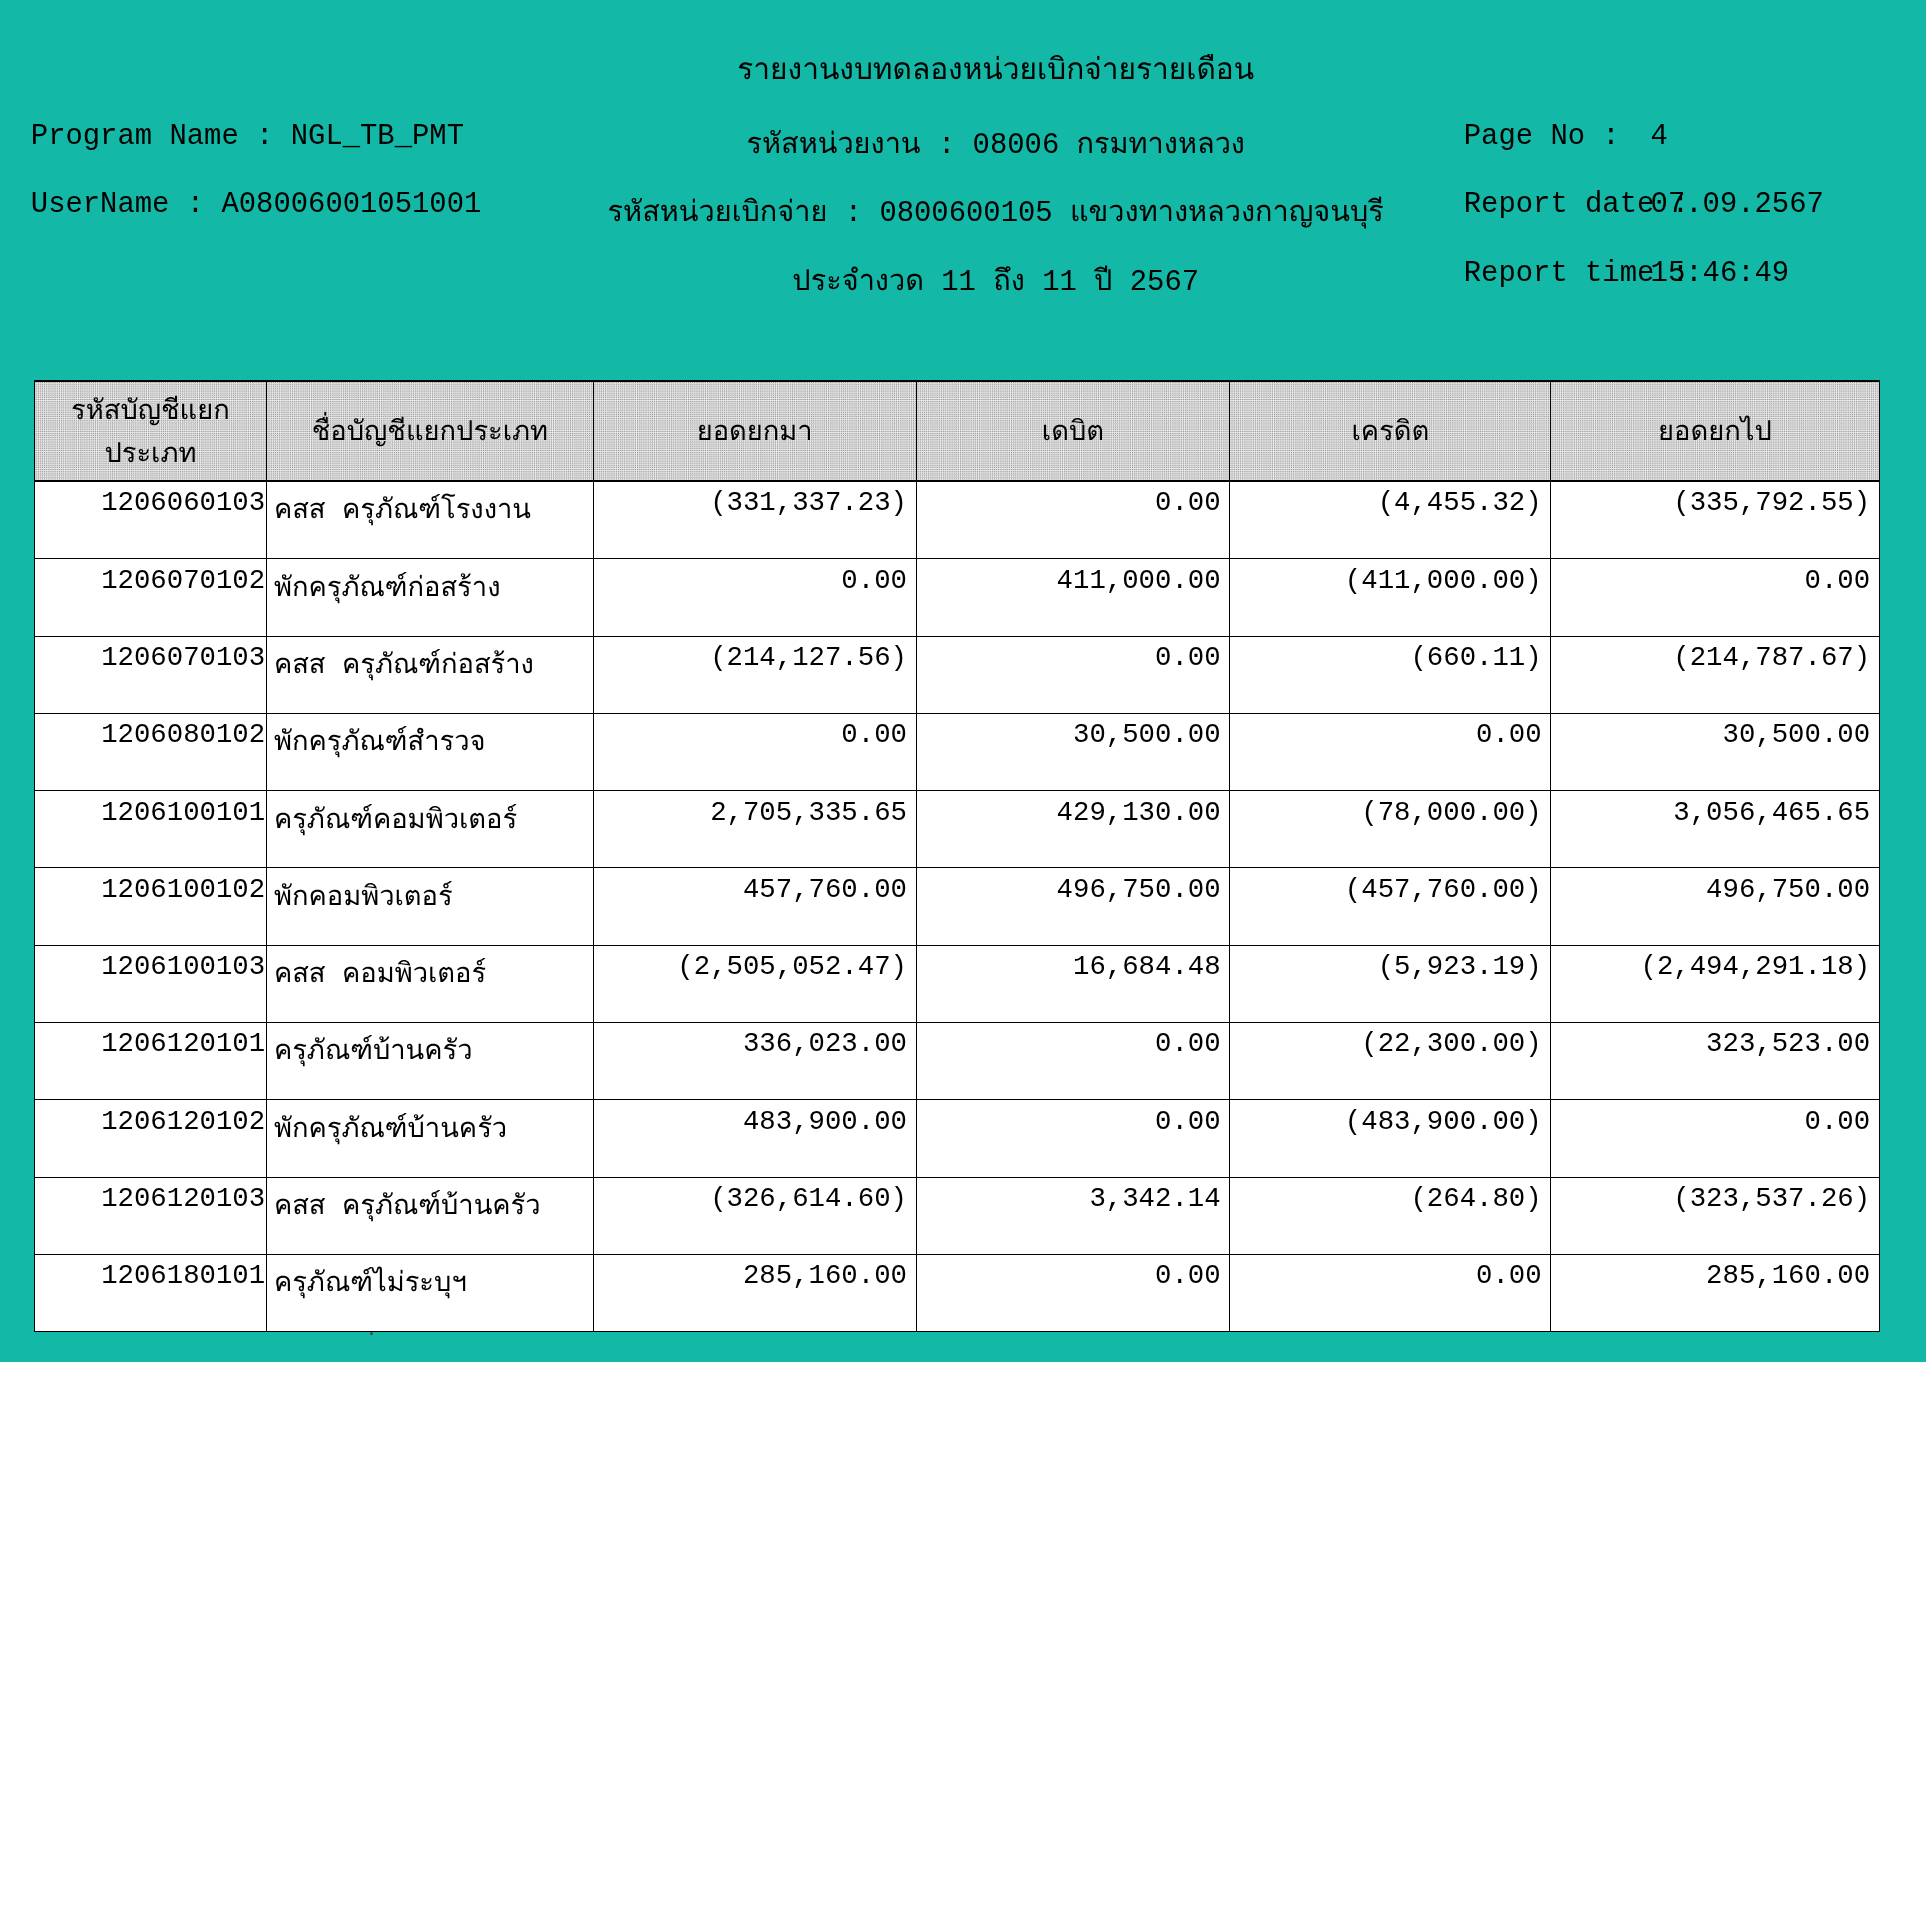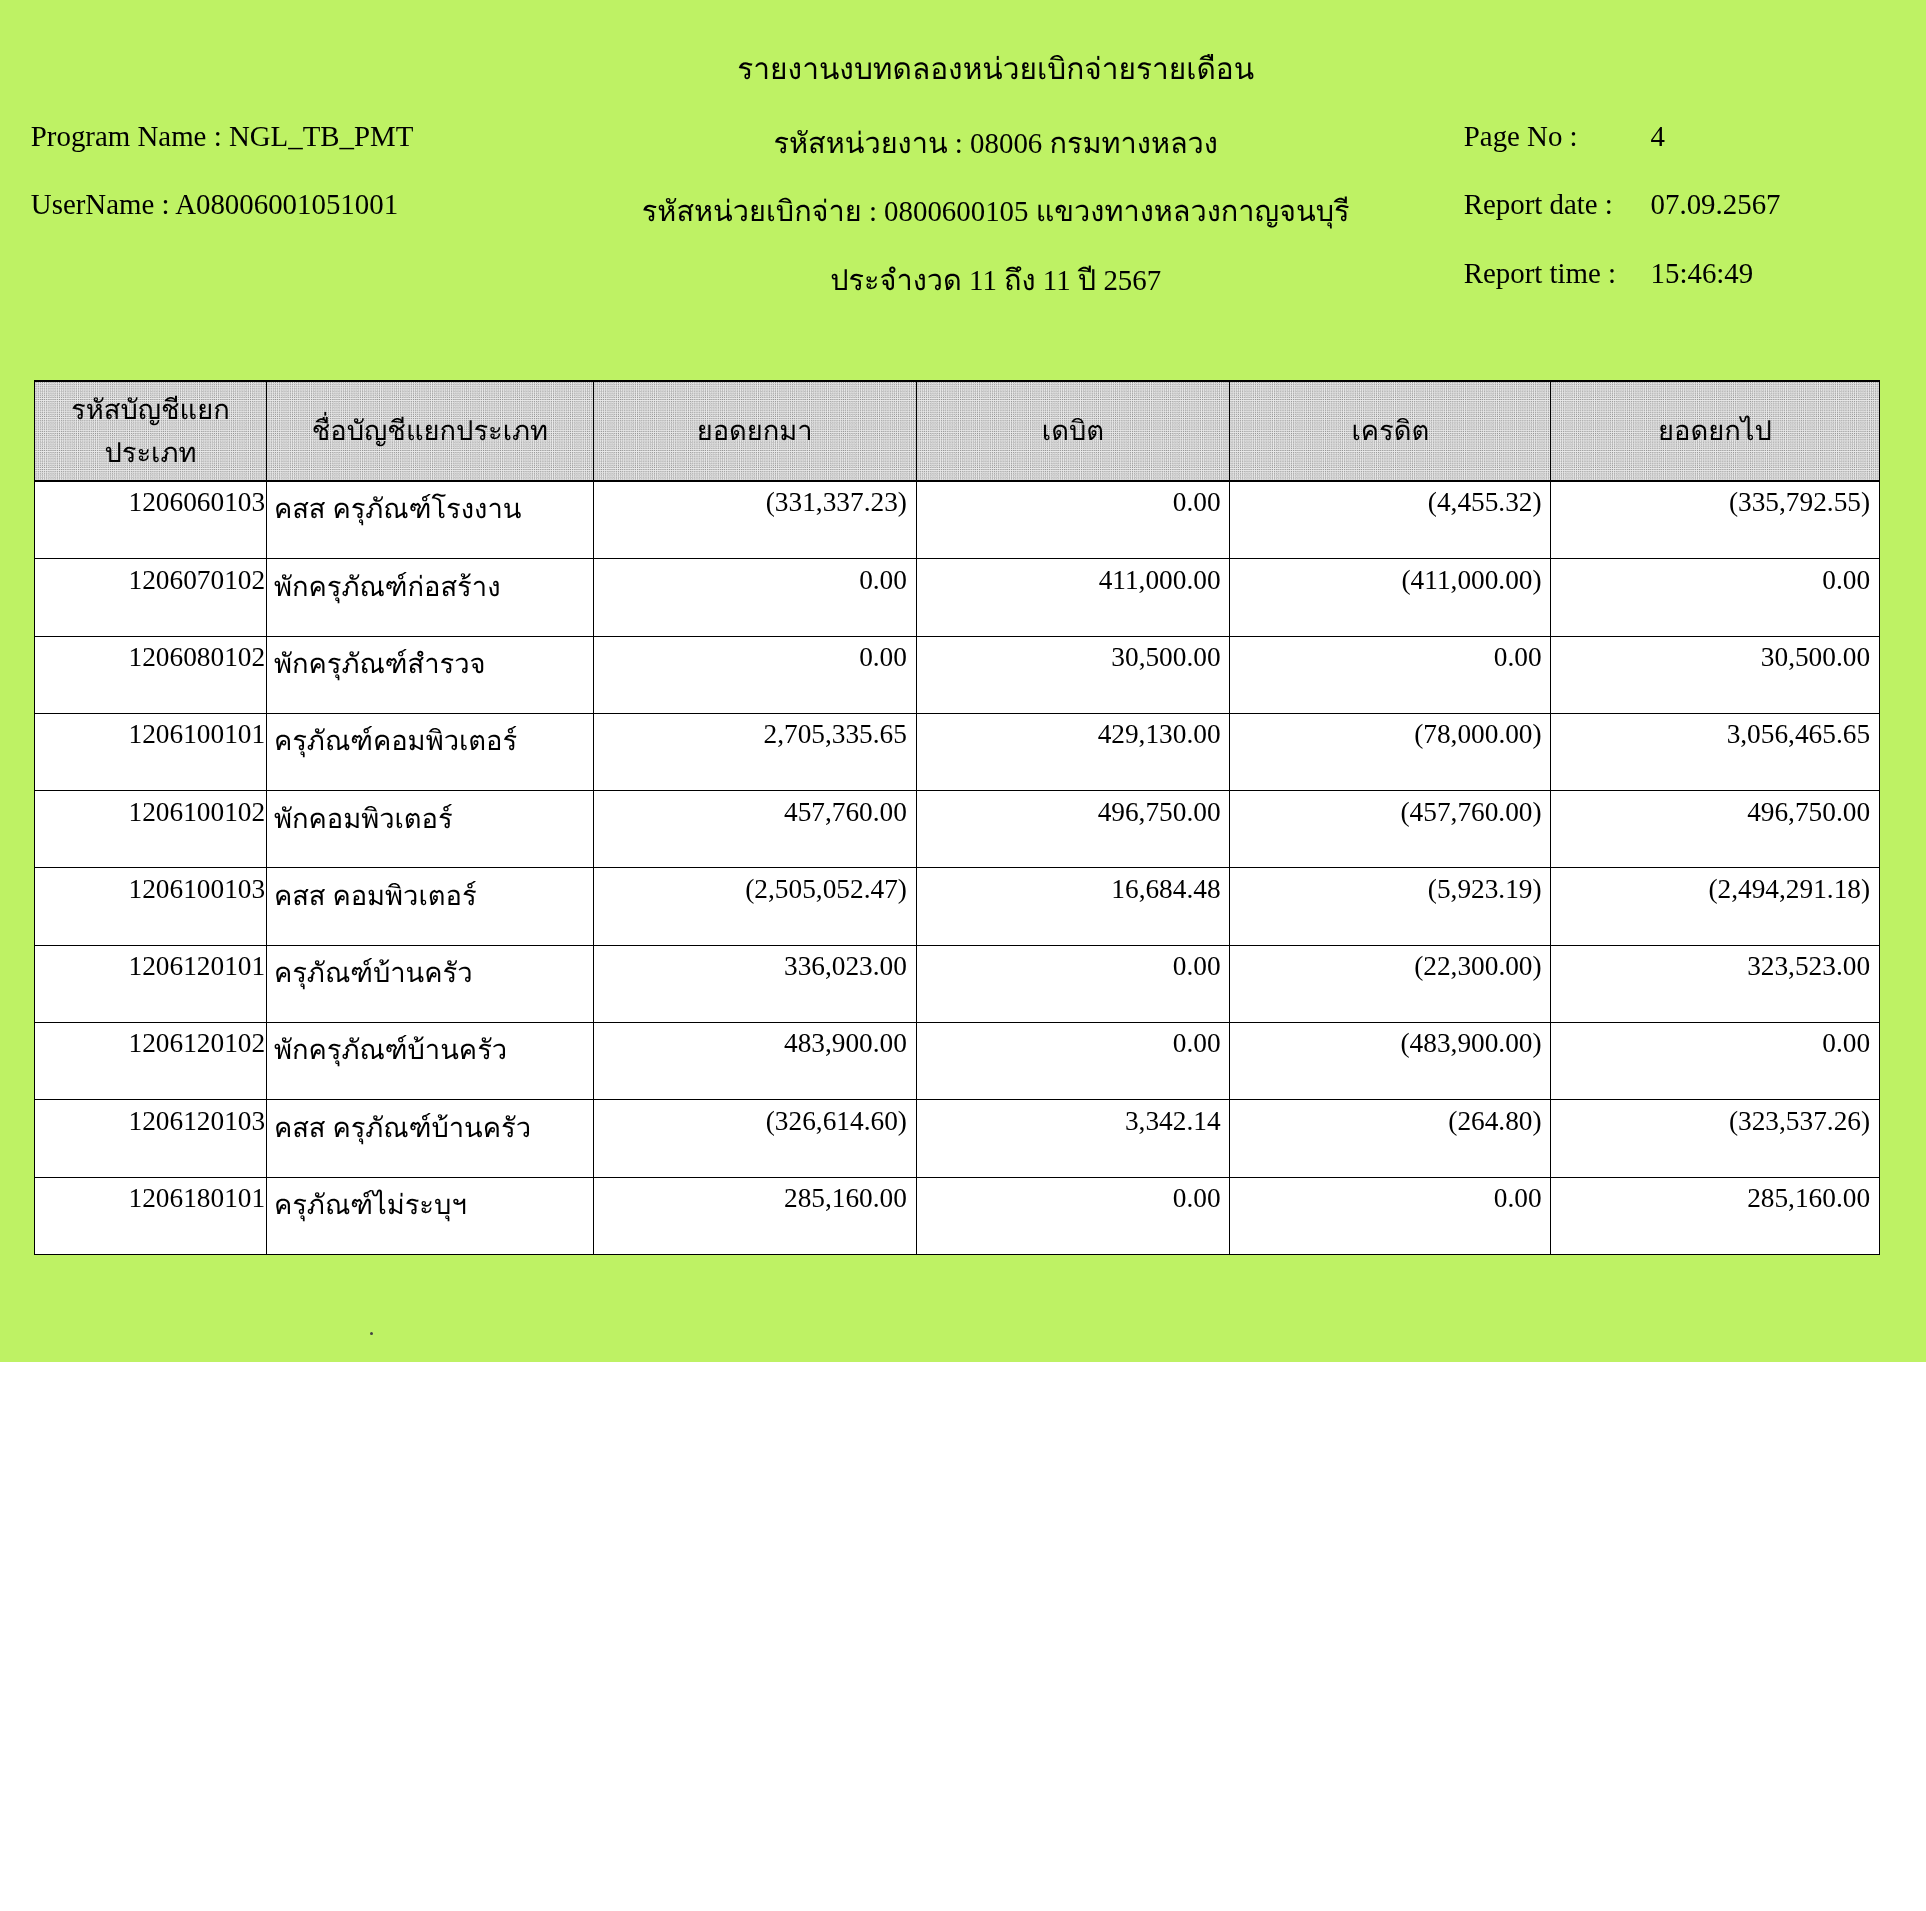--- a/index.html
+++ b/index.html
@@ -4,23 +4,23 @@
 <style>
   html, body {
     margin: 0;
     padding: 0;
     background: #ffffff;
   }
   .page {
     position: relative;
     width: 100vw;
     height: 70.71vw; 
-    background: #bef264;
+    background: #14b8a6;
     color: #000000;
-    font-family: Liberation Serif, serif;
+    font-family: Liberation Mono, monospace;
     overflow: hidden;
   }
   .abs { position: absolute; white-space: nowrap; }
 
   .report-title {
     top: 3.3%;
     left: 3.4%;
     width: 96.6%;
     text-align: center;
     font-size: 1.55vw;
@@ -143,20 +143,28 @@
       </tr>
       <tr>
         <td class="cell-code">1206070102</td>
         <td class="cell-name">พักครุภัณฑ์ก่อสร้าง</td>
         <td class="num">0.00</td>
         <td class="num">411,000.00</td>
         <td class="num">(411,000.00)</td>
         <td class="num">0.00</td>
       </tr>
       <tr>
+        <td class="cell-code">1206070103</td>
+        <td class="cell-name">คสส ครุภัณฑ์ก่อสร้าง</td>
+        <td class="num">(214,127.56)</td>
+        <td class="num">0.00</td>
+        <td class="num">(660.11)</td>
+        <td class="num">(214,787.67)</td>
+      </tr>
+      <tr>
         <td class="cell-code">1206080102</td>
         <td class="cell-name">พักครุภัณฑ์สำรวจ</td>
         <td class="num">0.00</td>
         <td class="num">30,500.00</td>
         <td class="num">0.00</td>
         <td class="num">30,500.00</td>
       </tr>
       <tr>
         <td class="cell-code">1206100101</td>
         <td class="cell-name">ครุภัณฑ์คอมพิวเตอร์</td>

